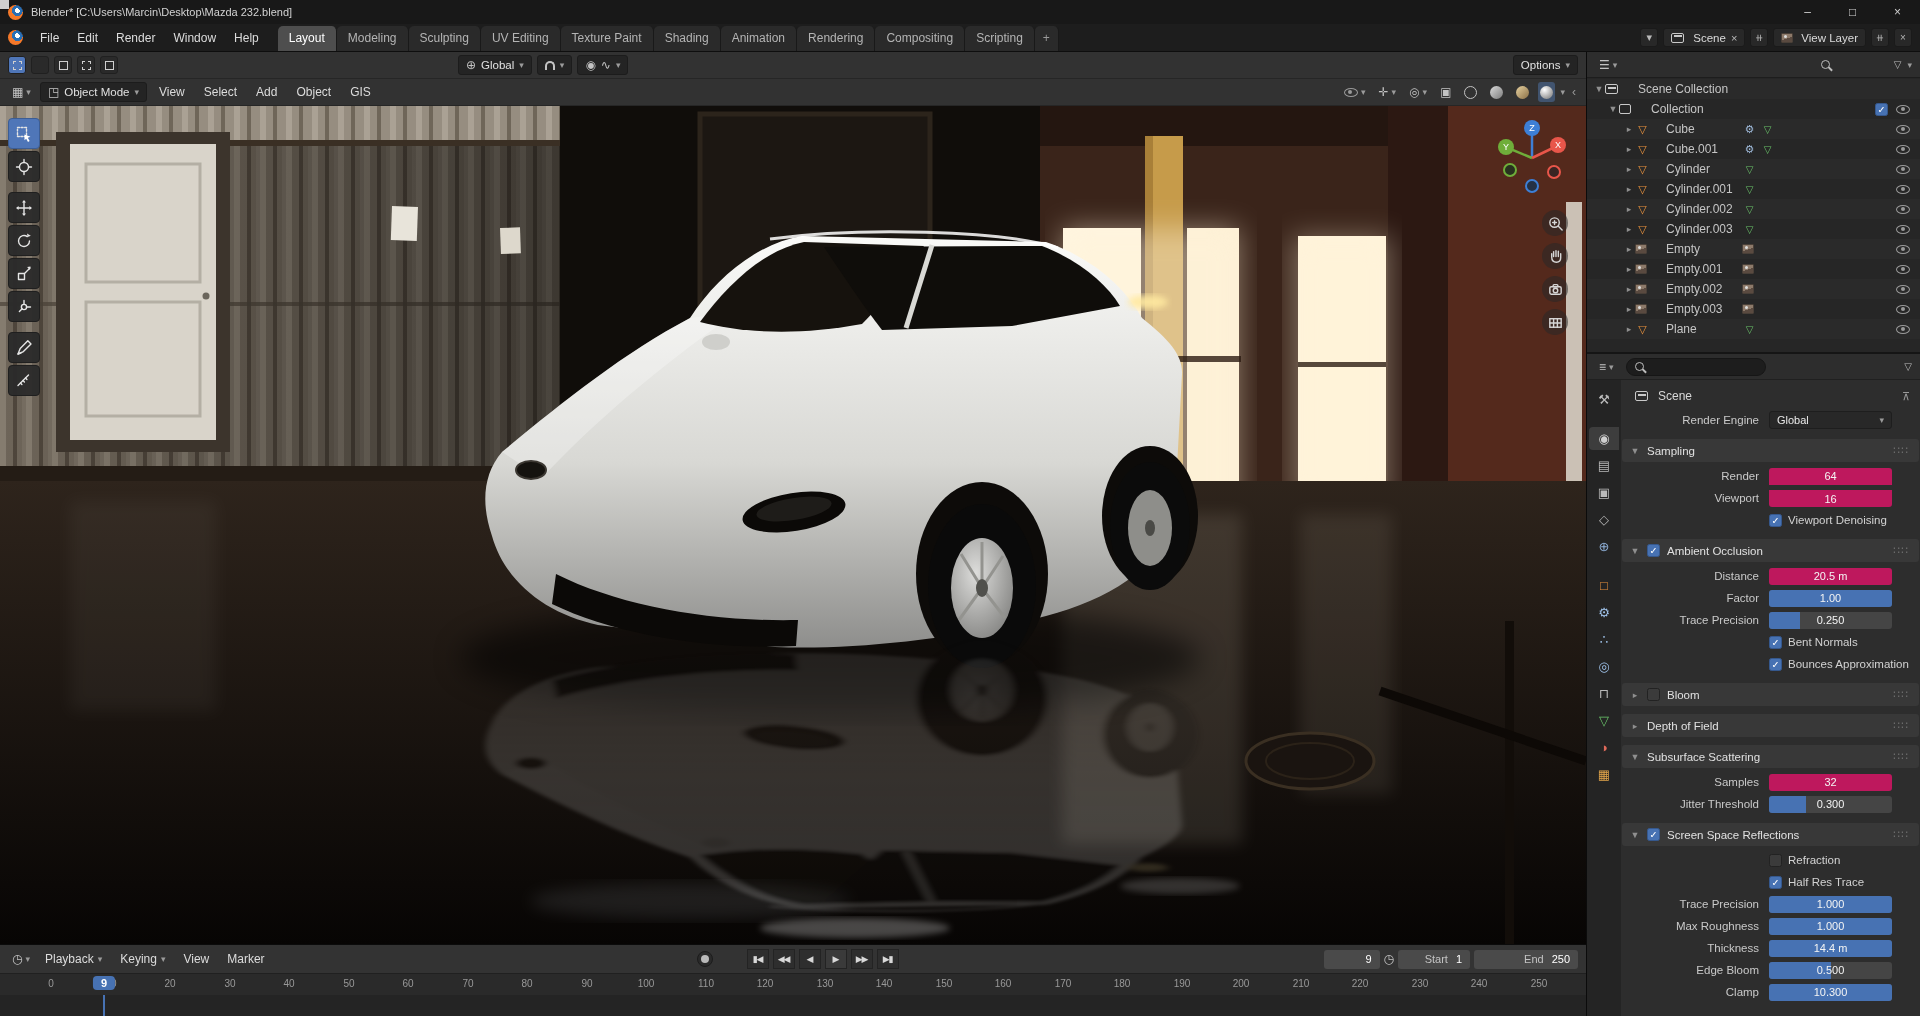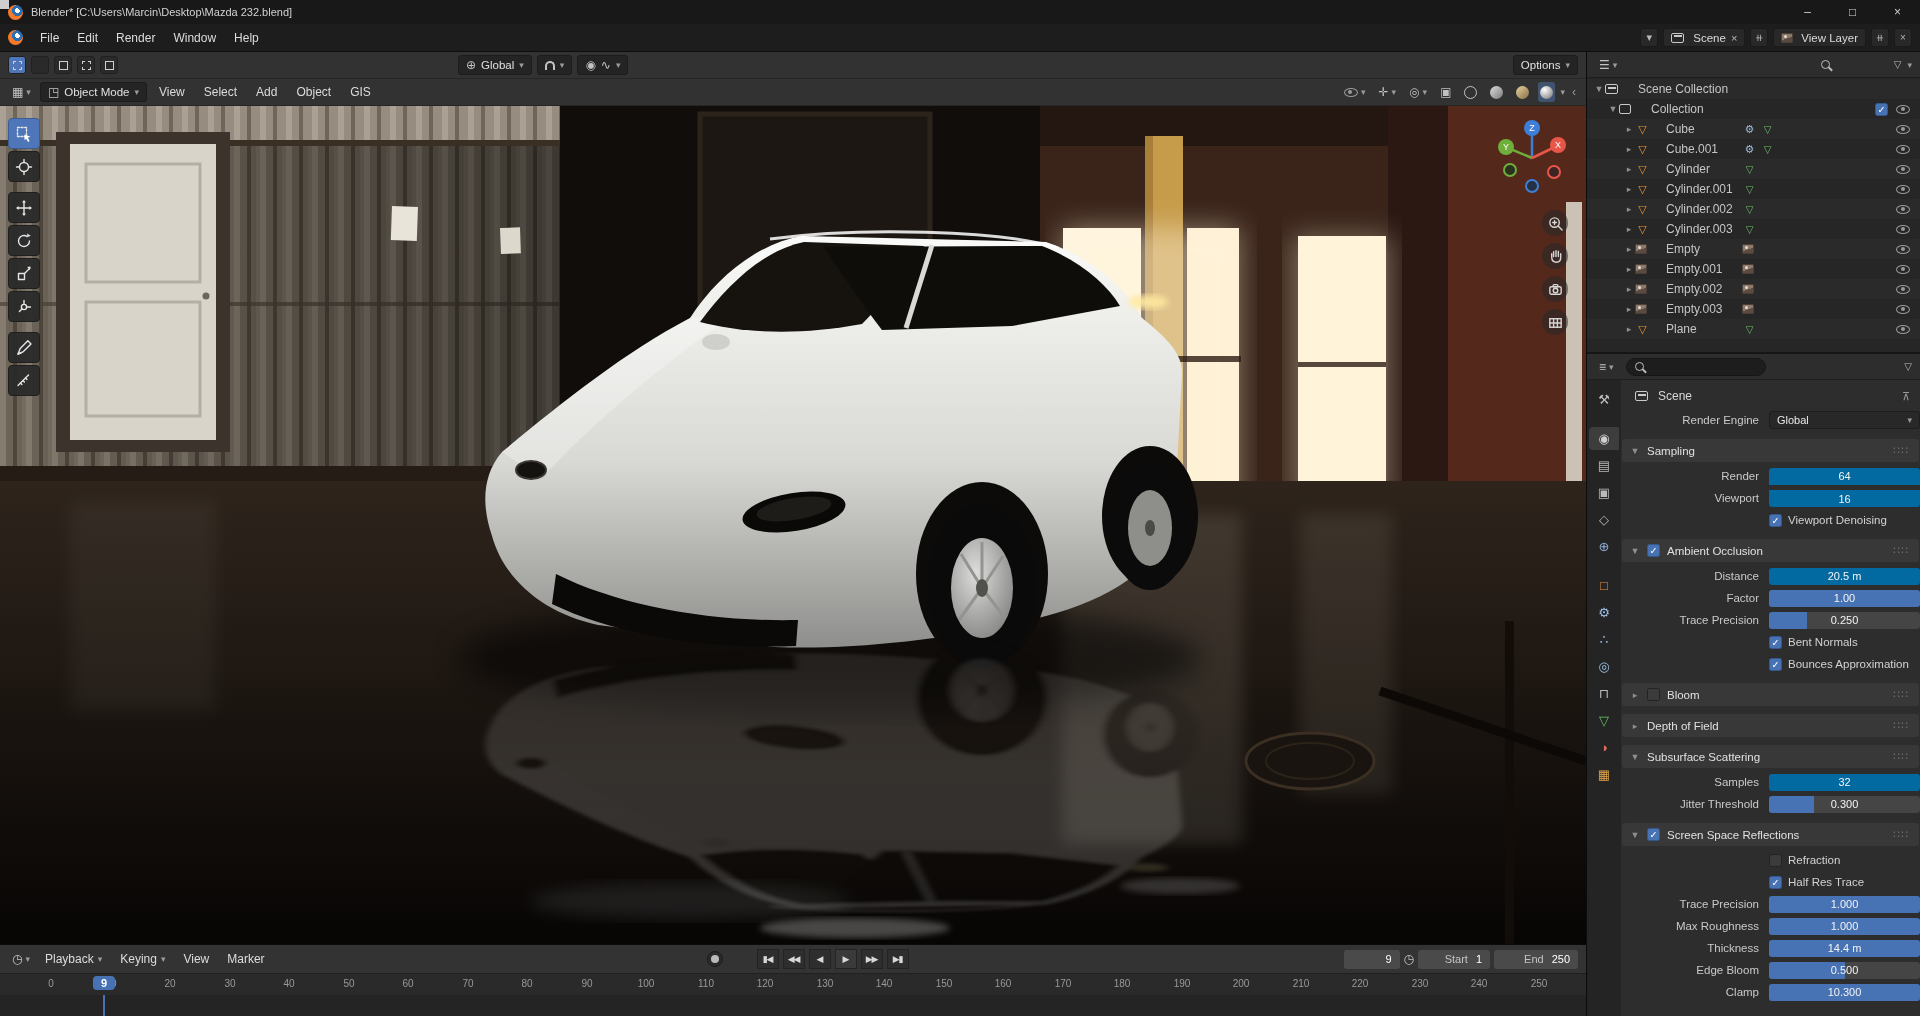--- a/index.html
+++ b/index.html
@@ -121,24 +121,24 @@
   .search-pill { flex:1; max-width:160px; height:18px; background:#1d1d1d; border:1px solid #161616; border-radius:9px; display:flex; align-items:center; padding:0 8px; gap:5px; }
   .p-body { flex:1; display:flex; min-height:0; }
   .tabs-col { width:34px; flex:0 0 34px; background:#242424; display:flex; flex-direction:column; align-items:center; padding-top:8px; gap:4px; overflow:hidden; }
   .ptab { width:30px; height:23px; display:flex; align-items:center; justify-content:center; border-radius:4px 0 0 4px; font-size:13px; color:#b9b9b9; }
   .ptab.active { background:#3d3d3d; color:#e8e8e8; }
   .tab-gap { height:8px; flex:0 0 8px; }
   .p-content { flex:1; overflow:hidden; padding-top:3px; background:#2d2d2d; }
 
   .bcrow { height:26px; display:flex; align-items:center; gap:6px; padding:0 10px 0 14px; color:#d8d8d8; }
   .pin { color:#9a9a9a; font-size:11px; margin-left:auto; }
-  .prow { height:22px; display:flex; align-items:center; }
+  .prow { height:22px; display:flex; align-items:center; padding-right:28px; }
   .plabel { flex:0 0 148px; width:148px; text-align:right; padding-right:10px; font-size:11.5px; color:#c9c9c9; white-space:nowrap; }
   .pwidget { flex:1; display:flex; align-items:center; gap:6px; min-width:0; }
-  .nfield { flex:1; height:17px; background:#0369a1; border-radius:3px; display:flex; align-items:center; justify-content:center; font-size:11px; color:#f4f4f4; position:relative; overflow:hidden; }
+  .nfield { flex:1; height:17px; background:#be185d; border-radius:3px; display:flex; align-items:center; justify-content:center; font-size:11px; color:#f4f4f4; position:relative; overflow:hidden; }
   .stack-top { border-radius:3px 3px 0 0; }
   .stack-bottom { border-radius:0 0 3px 3px; margin-top:1px; }
   .slider { background:#454545; }
   .fill { position:absolute; left:0; top:0; bottom:0; background:#4772b3; }
   .val { position:relative; z-index:1; }
   .dropdown { flex:1; height:18px; background:#282828; border:1px solid #1e1e1e; border-radius:3px; display:flex; align-items:center; justify-content:space-between; padding:0 7px; font-size:11px; color:#e8e8e8; }
   .phead { height:23px; background:#383838; display:flex; align-items:center; gap:7px; padding:0 10px 0 8px; margin:8px 1px 3px 1px; font-size:11.5px; color:#e0e0e0; border-radius:3px; }
   .phead .disc { flex:0 0 10px; width:10px; }
   .pspacer { flex:1; }
   .dots { color:#6f6f6f; font-size:11px; letter-spacing:1px; }
@@ -164,20 +164,33 @@
 
   <div class="topbar">
     <span class="tb-logo">
         <span class="blender-logo"></span>
       </span>
     <span class="menu-item">File</span>
     <span class="menu-item">Edit</span>
     <span class="menu-item">Render</span>
     <span class="menu-item">Window</span>
     <span class="menu-item">Help</span>
+    <div class="workspaces">
+      <span class="wtab active">Layout</span>
+      <span class="wtab">Modeling</span>
+      <span class="wtab">Sculpting</span>
+      <span class="wtab">UV Editing</span>
+      <span class="wtab">Texture Paint</span>
+      <span class="wtab">Shading</span>
+      <span class="wtab">Animation</span>
+      <span class="wtab">Rendering</span>
+      <span class="wtab">Compositing</span>
+      <span class="wtab">Scripting</span>
+      <span class="wtab add">+</span>
+    </div>
     <div class="topbar-right">
       <span class="mini-btn">
           <span class="sel-icon">▾</span>
         </span>
       <span class="pill">
         <span class="scnicon"></span>
         <span>Scene</span>
         <span class="sel-icon">×</span>
       </span>
       <span class="mini-btn">⧺</span>
@@ -550,21 +563,21 @@
           <span class="pb-btn">▶▮</span>
           <span style="flex:1"></span>
           <span class="tl-field" style="width:56px">
               <span>9</span>
             </span>
           <span class="icon-glyph">◷</span>
           <span class="tl-field" style="width:72px">
             <span class="lbl">Start</span>
             <span>1</span>
           </span>
-          <span class="tl-field" style="width:84px">
+          <span class="tl-field" style="width:104px">
             <span class="lbl">End</span>
             <span>250</span>
           </span>
         </div>
         <div class="tl-ruler">
           <span class="tick" style="left:51px">0</span>
           <span class="tick" style="left:111px">10</span>
           <span class="tick" style="left:170px">20</span>
           <span class="tick" style="left:230px">30</span>
           <span class="tick" style="left:289px">40</span>

